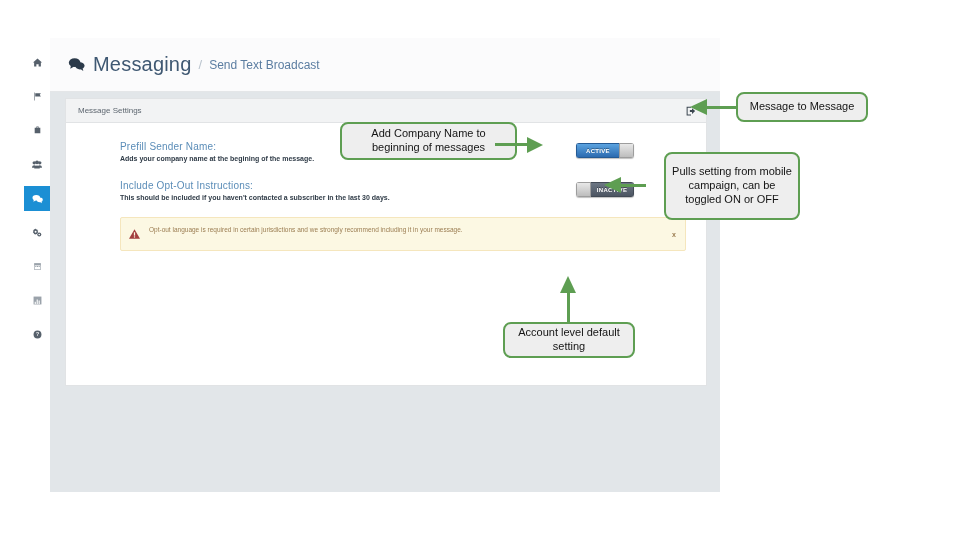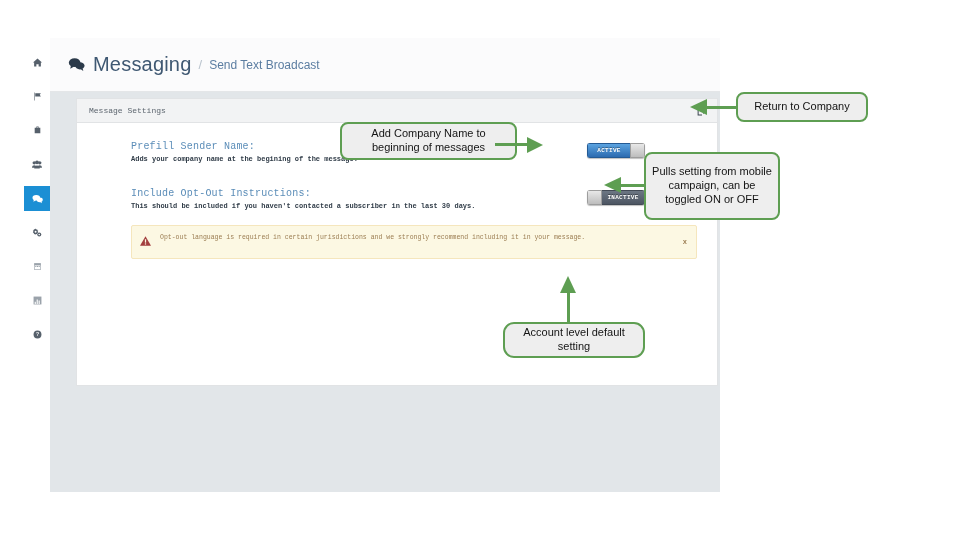--- a/index.html
+++ b/index.html
@@ -28,21 +28,21 @@
     display:flex;align-items:center;padding-left:18px;text-align:right;
   }
   #header-icon{margin-right:8px;display:flex;align-items:center;}
   #page-title{
     font-size:20px;color:#3f5872;letter-spacing:.2px;font-weight:400;
   }
   #breadcrumb-sep{color:#b9c3cd;font-size:13px;margin:0 7px;}
   #breadcrumb-current{font-size:12px;color:#5b7da1;}
 
   
-  #settings-panel{position:absolute;left:26px;top:60px;width:642px;font-family:Liberation Mono, monospace;}
+  #settings-panel{position:absolute;left:15px;top:60px;width:642px;}
   #panel-head{
     height:24px;background:#f2f3f4;border:1px solid #e1e3e5;border-bottom:none;
     box-sizing:border-box;display:flex;align-items:center;
     padding:0 10px 0 12px;justify-content:space-between;
   }
   #panel-head-title{font-size:8px;color:#5d666f;}
   #return-icon{display:flex;align-items:center;color:#3b4650;cursor:pointer;}
   #panel-body{
     background:#ffffff;border:1px solid #e1e3e5;box-sizing:border-box;
     height:264px;padding:18px 0 0 0;position:relative;
@@ -92,23 +92,23 @@
   }
 
   
   .callout{
     position:absolute;background:#eeeeee;border:2px solid #5e9e52;border-radius:8px;
     display:flex;align-items:center;justify-content:center;text-align:center;
     color:#141414;font-family:"Liberation Sans", sans-serif;
     font-size:11px;line-height:1.25;padding:4px 6px;box-sizing:border-box;
   }
   #callout-company{left:340px;top:122px;width:177px;height:38px;}
-  #callout-mobile{left:644px;top:152px;width:136px;height:68px;font-size:11px;}
+  #callout-mobile{left:664px;top:152px;width:136px;height:68px;font-size:11px;}
   #callout-return{left:736px;top:92px;width:132px;height:30px;}
-  #callout-account{left:503px;top:322px;width:142px;height:36px;border-radius:11px;}
+  #callout-account{left:503px;top:322px;width:132px;height:36px;}
   .arrow-stem{position:absolute;background:#5e9e52;}
   .tri{position:absolute;width:0;height:0;}
 </style>
 </head>
 <body>
 
 <div id="app-shell">
 
   <div id="sidebar">
     <div class="side-item" style="margin-top:12px;">
@@ -219,21 +219,21 @@
 
       <div class="setting-block" style="height:28px;">
         <div class="setting-title">Prefill Sender Name:</div>
         <div class="setting-desc">Adds your company name at the begining of the message.</div>
         <div class="toggle on" id="toggle-prefill">
           <span class="panel">ACTIVE</span>
           <span class="knob"></span>
         </div>
       </div>
 
-      <div class="setting-block" style="height:28px;margin-top:19px;">
+      <div class="setting-block" style="height:28px;margin-top:11px;">
         <div class="setting-title">Include Opt-Out Instructions:</div>
         <div class="setting-desc">This should be included if you haven't contacted a subscriber in the last 30 days.</div>
         <div class="toggle off" id="toggle-optout">
           <span class="knob"></span>
           <span class="panel">INACTIVE</span>
         </div>
       </div>
 
       <div id="alert-box">
         <span id="alert-icon">
@@ -245,21 +245,21 @@
         </span>
         <span id="alert-text">Opt-out language is required in certain jurisdictions and we strongly recommend including it in your message.</span>
         <span id="alert-close">x</span>
       </div>
 
 
     </div>
   </div>
 </div>
 
-<div class="callout" id="callout-return">Return to Company</div>
+<div class="callout" id="callout-return">Message to Message</div>
 <div class="arrow-stem" style="left:706px;top:106px;width:30px;height:3px;"></div>
 <div class="tri" style="left:690px;top:99px;border-top:8px solid transparent;border-bottom:8px solid transparent;border-right:17px solid #5e9e52;"></div>
 
 <div class="callout" id="callout-company">Add Company Name to beginning of messages</div>
 <div class="arrow-stem" style="left:495px;top:143px;width:32px;height:3px;"></div>
 <div class="tri" style="left:527px;top:137px;border-top:8px solid transparent;border-bottom:8px solid transparent;border-left:16px solid #5e9e52;"></div>
 
 <div class="callout" id="callout-mobile">Pulls setting from mobile campaign, can be toggled ON or OFF</div>
 <div class="arrow-stem" style="left:620px;top:184px;width:26px;height:3px;"></div>
 <div class="tri" style="left:604px;top:177px;border-top:8px solid transparent;border-bottom:8px solid transparent;border-right:17px solid #5e9e52;"></div>

